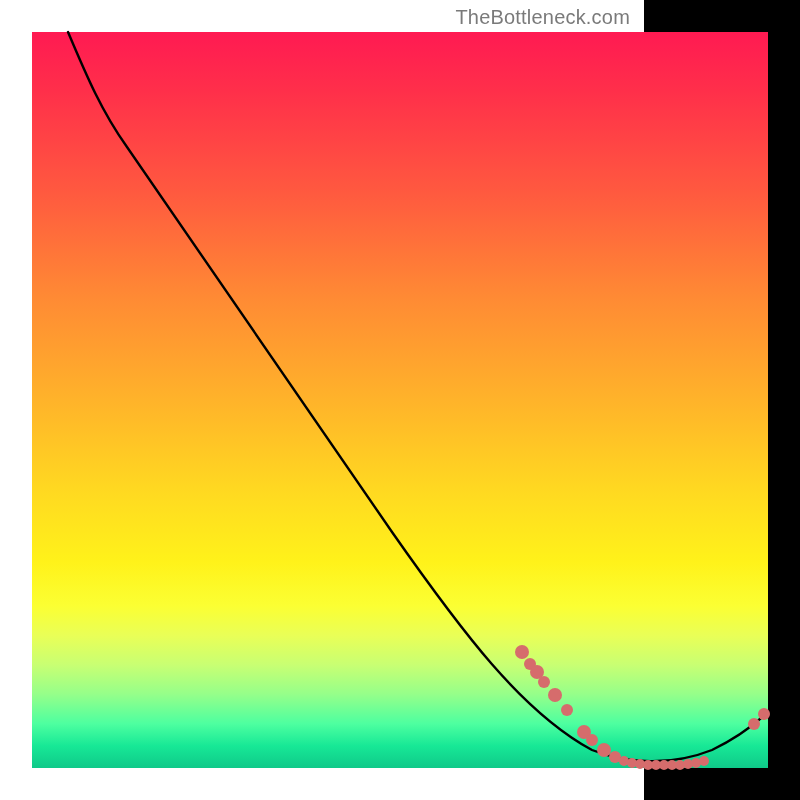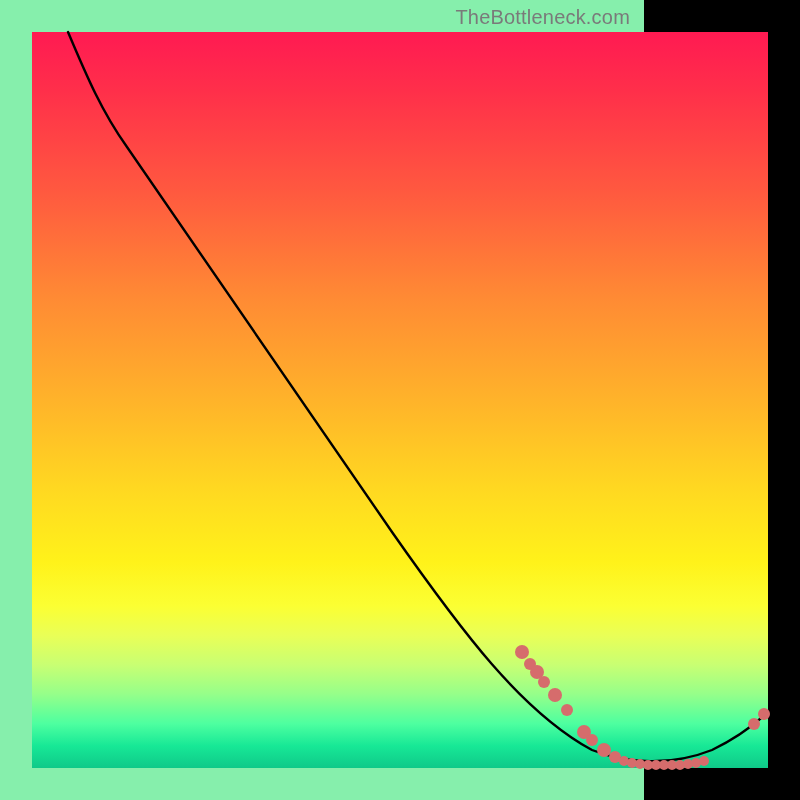--- a/index.html
+++ b/index.html
@@ -8,21 +8,21 @@
     width: 800px;
     height: 800px;
     background: #000;
     overflow: hidden;
     font-family: Arial, Helvetica, sans-serif;
   }
   .frame {
     position: relative;
     width: 644px;
     height: 800px;
-    background: #86efac;
+    background: #ffffff;
   }
   .plot {
     position: absolute;
     left: 32px;
     top: 32px;
     width: 736px;
     height: 736px;
     
     background: linear-gradient(
       to bottom,

